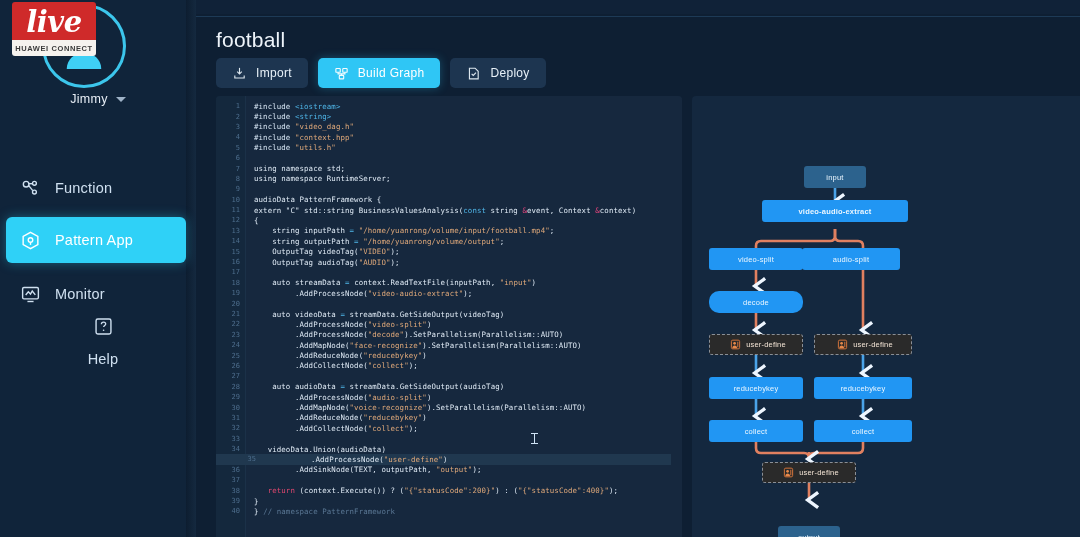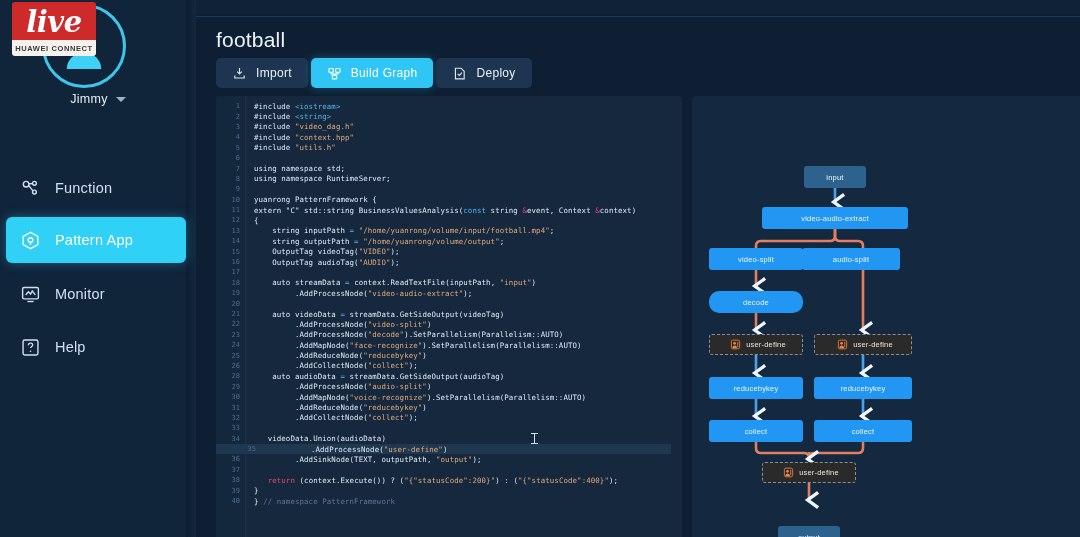--- a/index.html
+++ b/index.html
@@ -72,41 +72,41 @@
     border-radius: 6px; color:#cfe0f0; font-size: 14.5px; letter-spacing:.2px;
   }
   .nav-item .nav-ico { width:21px; height:21px; flex:0 0 21px; display:block; }
   .nav-item.active {
     background: #2fd1f7; color: #ffffff;
     box-shadow: 0 0 12px rgba(47,209,247,.35);
   }
   #nav-function { top: 165px; }
   #nav-pattern  { top: 217px; }
   #nav-monitor  { top: 271px; }
-  #nav-help     { top: 324px; }
+  #nav-help     { top: 316px; flex-direction: column; }
 
   
   #main { position:absolute; left:196px; top:0; width:884px; height:537px; background:#0e1f33; }
   #topstrip {
     position:absolute; left:0; top:0; width:884px; height:14px;
     background:#112238; opacity:.9;
   }
   #topstrip .crumb {
     position:absolute; left:18px; top:-4px; font-size:10px; color:#3d5a75;
     white-space:nowrap; overflow:hidden;
   }
   #topline { position:absolute; left:0; top:16px; width:884px; height:1px; background:#1d3a56; }
 
   #page-title {
     position:absolute; left:20px; top:28px;
     font-size: 21px; color:#eef4fa; font-weight:400; letter-spacing:.2px;
   }
 
   
-  #toolbar { position:absolute; left:20px; top:58px; display:flex; gap:3px; }
+  #toolbar { position:absolute; left:20px; top:58px; display:flex; gap:10px; }
   .tbtn {
     height: 30px; padding: 0 16px; border-radius: 5px;
     display:flex; align-items:center; gap:9px;
     background:#1d3category; background:#1d3550; color:#e8f1f8;
     font-size:12px; letter-spacing:.3px; border:none; cursor:pointer;
   }
   .tbtn .bico { width:15px; height:15px; display:block; opacity:.95; }
   .tbtn.primary { background:#2fc6f5; color:#ffffff; box-shadow: 0 0 10px rgba(47,198,245,.3); }
   #editor {
     position:absolute; left:20px; top:96px; width:466px; height:441px;
@@ -280,37 +280,38 @@
       <div id="code-scroll">
           <div class="cline"><span class="ln">1</span><span class="ctext"><span class="pre">#include</span> <span class="kw">&lt;iostream&gt;</span></span></div>
           <div class="cline"><span class="ln">2</span><span class="ctext"><span class="pre">#include</span> <span class="kw">&lt;string&gt;</span></span></div>
           <div class="cline"><span class="ln">3</span><span class="ctext"><span class="pre">#include</span> <span class="str">"video_dag.h"</span></span></div>
           <div class="cline"><span class="ln">4</span><span class="ctext"><span class="pre">#include</span> <span class="str">"context.hpp"</span></span></div>
           <div class="cline"><span class="ln">5</span><span class="ctext"><span class="pre">#include</span> <span class="str">"utils.h"</span></span></div>
           <div class="cline"><span class="ln">6</span><span class="ctext">&nbsp;</span></div>
           <div class="cline"><span class="ln">7</span><span class="ctext"><span class="ns">using namespace std;</span></span></div>
           <div class="cline"><span class="ln">8</span><span class="ctext"><span class="ns">using namespace RuntimeServer;</span></span></div>
           <div class="cline"><span class="ln">9</span><span class="ctext">&nbsp;</span></div>
-          <div class="cline"><span class="ln">10</span><span class="ctext"><span class="ns">yuanrong PatternFramework {</span></span></div>
+          <div class="cline"><span class="ln">10</span><span class="ctext"><span class="ns">audioData PatternFramework {</span></span></div>
           <div class="cline"><span class="ln">11</span><span class="ctext"><span class="ns">extern "C" std::string BusinessValuesAnalysis(</span><span class="kw">const</span><span class="ns"> string </span><span class="amp">&amp;</span><span class="ns">event, Context </span><span class="amp">&amp;</span><span class="ns">context)</span></span></div>
           <div class="cline"><span class="ln">12</span><span class="ctext"><span class="ns">{</span></span></div>
           <div class="cline"><span class="ln">13</span><span class="ctext">    <span class="ns">string inputPath</span> <span class="kw">=</span> <span class="str">"/home/yuanrong/volume/input/football.mp4"</span><span class="ns">;</span></span></div>
           <div class="cline"><span class="ln">14</span><span class="ctext">    <span class="ns">string outputPath</span> <span class="kw">=</span> <span class="str">"/home/yuanrong/volume/output"</span><span class="ns">;</span></span></div>
           <div class="cline"><span class="ln">15</span><span class="ctext">    <span class="ns">OutputTag videoTag(</span><span class="str">"VIDEO"</span><span class="ns">);</span></span></div>
           <div class="cline"><span class="ln">16</span><span class="ctext">    <span class="ns">OutputTag audioTag(</span><span class="str">"AUDIO"</span><span class="ns">);</span></span></div>
           <div class="cline"><span class="ln">17</span><span class="ctext">&nbsp;</span></div>
           <div class="cline"><span class="ln">18</span><span class="ctext">    <span class="ns">auto streamData</span> <span class="kw">=</span> <span class="ns">context.ReadTextFile(inputPath, </span><span class="str">"input"</span><span class="ns">)</span></span></div>
           <div class="cline"><span class="ln">19</span><span class="ctext">         <span class="ns">.AddProcessNode(</span><span class="str">"video-audio-extract"</span><span class="ns">);</span></span></div>
           <div class="cline"><span class="ln">20</span><span class="ctext">&nbsp;</span></div>
           <div class="cline"><span class="ln">21</span><span class="ctext">    <span class="ns">auto videoData</span> <span class="kw">=</span> <span class="ns">streamData.GetSideOutput(videoTag)</span></span></div>
           <div class="cline"><span class="ln">22</span><span class="ctext">         <span class="ns">.AddProcessNode(</span><span class="str">"video-split"</span><span class="ns">)</span></span></div>
           <div class="cline"><span class="ln">23</span><span class="ctext">         <span class="ns">.AddProcessNode(</span><span class="str">"decode"</span><span class="ns">).SetParallelism(Parallelism::AUTO)</span></span></div>
           <div class="cline"><span class="ln">24</span><span class="ctext">         <span class="ns">.AddMapNode(</span><span class="str">"face-recognize"</span><span class="ns">).SetParallelism(Parallelism::AUTO)</span></span></div>
           <div class="cline"><span class="ln">25</span><span class="ctext">         <span class="ns">.AddReduceNode(</span><span class="str">"reducebykey"</span><span class="ns">)</span></span></div>
           <div class="cline"><span class="ln">26</span><span class="ctext">         <span class="ns">.AddCollectNode(</span><span class="str">"collect"</span><span class="ns">);</span></span></div>
+          <div class="cline"><span class="ln">27</span><span class="ctext">&nbsp;</span></div>
           <div class="cline"><span class="ln">28</span><span class="ctext">    <span class="ns">auto audioData</span> <span class="kw">=</span> <span class="ns">streamData.GetSideOutput(audioTag)</span></span></div>
           <div class="cline"><span class="ln">29</span><span class="ctext">         <span class="ns">.AddProcessNode(</span><span class="str">"audio-split"</span><span class="ns">)</span></span></div>
           <div class="cline"><span class="ln">30</span><span class="ctext">         <span class="ns">.AddMapNode(</span><span class="str">"voice-recognize"</span><span class="ns">).SetParallelism(Parallelism::AUTO)</span></span></div>
           <div class="cline"><span class="ln">31</span><span class="ctext">         <span class="ns">.AddReduceNode(</span><span class="str">"reducebykey"</span><span class="ns">)</span></span></div>
           <div class="cline"><span class="ln">32</span><span class="ctext">         <span class="ns">.AddCollectNode(</span><span class="str">"collect"</span><span class="ns">);</span></span></div>
           <div class="cline"><span class="ln">33</span><span class="ctext">&nbsp;</span></div>
           <div class="cline"><span class="ln">34</span><span class="ctext">   <span class="ns">videoData.Union(audioData)</span></span></div>
           <div class="cline active"><span class="ln">35</span><span class="ctext">         <span class="ns">.AddProcessNode(</span><span class="str">"user-define"</span><span class="ns">)</span></span></div>
           <div class="cline"><span class="ln">36</span><span class="ctext">         <span class="ns">.AddSinkNode(TEXT, outputPath, </span><span class="str">"output"</span><span class="ns">);</span></span></div>
           <div class="cline"><span class="ln">37</span><span class="ctext">&nbsp;</span></div>
@@ -352,21 +353,21 @@
           <path d="M171 346 L171 352 Q171 357 166 357 L122 357 Q117 357 117 362 L117 364" stroke="#e08060"></path>
           <path d="M117 356 L117 363" stroke="#e08060" marker-end="url(#ab)"></path>
 
           <path d="M117 387 L117 404" stroke="#e08060" marker-end="url(#ab)"></path>
         </g>
       </svg>
       <div id="graph-canvas">
           <div class="gnode muted" style="left: 112px; top: 70px; width: 62px; height: 22px;">
             <span>input</span>
           </div>
-          <div class="gnode bright" style="left: 70px; top: 111px; width: 146px; height: 22px;">
+          <div class="gnode bright" style="left: 70px; top: 104px; width: 146px; height: 22px; font-weight: bold;">
             <span>video-audio-extract</span>
           </div>
           <div class="gnode bright" style="left: 17px; top: 152px; width: 94px; height: 22px;">
             <span>video-split</span>
           </div>
           <div class="gnode bright" style="left: 110px; top: 152px; width: 98px; height: 22px;">
             <span>audio-split</span>
           </div>
           <div class="gnode bright" style="left: 17px; top: 195px; width: 94px; height: 22px; border-radius: 10px;">
             <span>decode</span>

